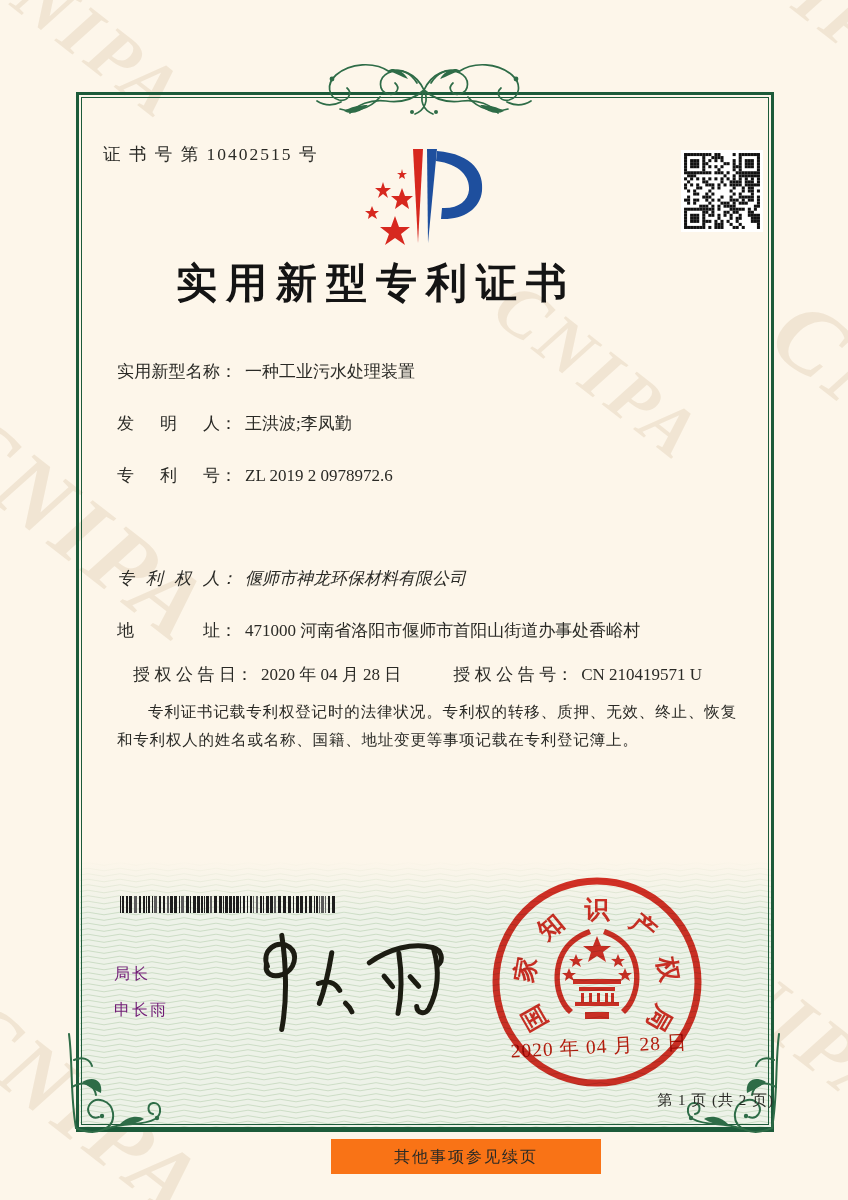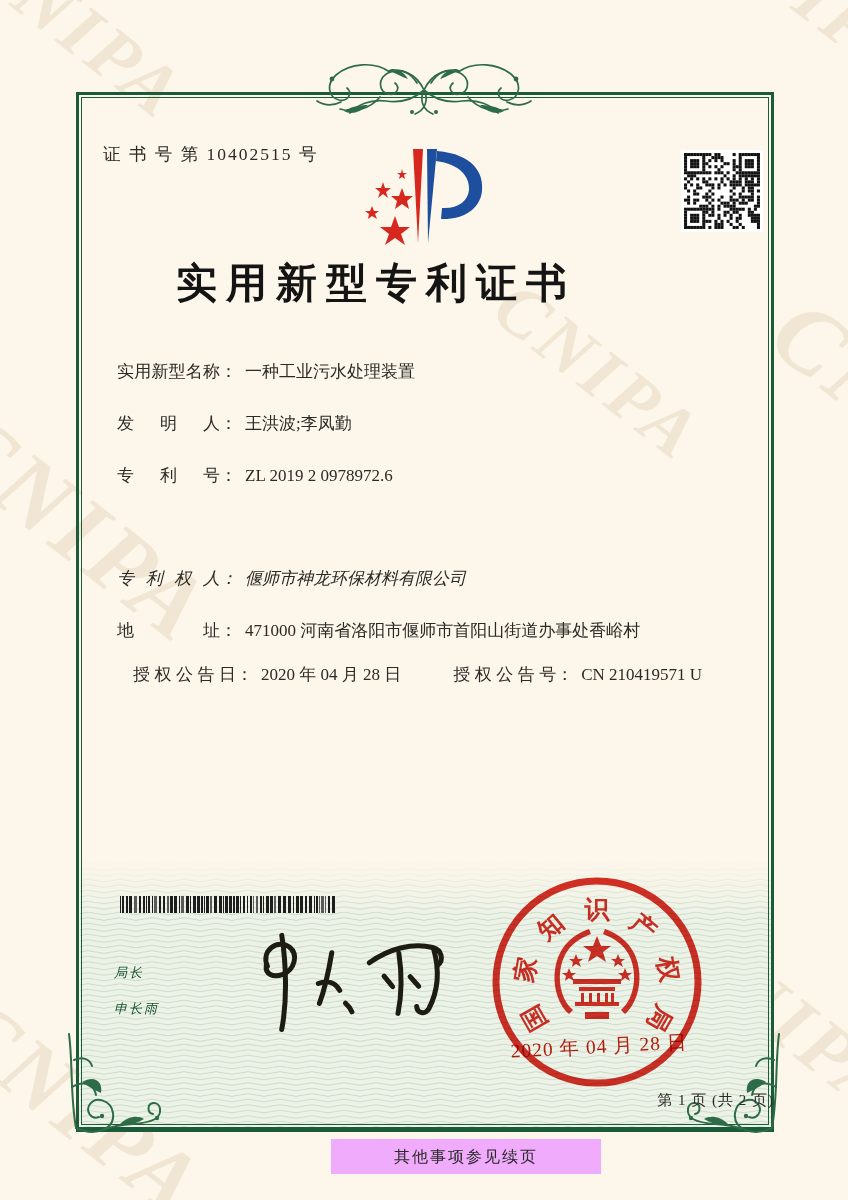--- a/index.html
+++ b/index.html
@@ -34,34 +34,34 @@
   .fcolon{display:inline-block;margin-right:8px;}
   .grant2{margin-left:52px;}
   
   .body-text{position:absolute;left:117px;top:698px;width:620px;font-size:15.5px;
              line-height:1.8;letter-spacing:.8px;z-index:3;text-align:justify;}
   .body-text p{margin:0;text-indent:2em;}
   
   .barcode{position:absolute;left:120px;top:896px;width:220px;height:17px;z-index:3;}
   
   .sig-label{position:absolute;left:114px;font-family:"Liberation Sans","DejaVu Sans",sans-serif;
-             font-size:13px;letter-spacing:2px;color:#14532d;z-index:3;font-style:italic;}
+             font-size:16px;letter-spacing:2px;color:#701a75;z-index:3;}
   .sig-title{top:964px;}
   .sig-name{top:1000px;}
   .sig-script{position:absolute;left:238px;top:920px;width:218px;height:112px;z-index:3;transform:rotate(-3deg);}
   
   .seal{position:absolute;left:477px;top:862px;width:240px;height:240px;z-index:4;
         mix-blend-mode:multiply;opacity:.95;}
   .seal-date{position:absolute;left:492px;top:1033px;width:214px;text-align:center;font-size:19.5px;
              color:#c41e0e;letter-spacing:1px;z-index:5;transform:rotate(-3deg);mix-blend-mode:multiply;}
   
   .page-no{position:absolute;left:76px;top:1091px;width:698px;text-align:right;font-size:15px;
            letter-spacing:1px;z-index:3;}
   .note{position:absolute;left:331px;top:1139px;width:270px;height:35px;line-height:35px;
-        background:#f0abfc;text-align:center;font-size:16px;letter-spacing:2px;z-index:3;}
+        background:#f97316;text-align:center;font-size:16px;letter-spacing:2px;z-index:3;}
 </style>
 </head>
 <body>
 
 <div class="page">
 
   <div class="wm" style="left:-45px;top:-15px;font-size:74px;">CNIPA</div>
   <div class="wm" style="left:690px;top:-48px;font-size:74px;">CNIPA</div>
   <div class="wm" style="left:478px;top:330px;font-size:72px;">CNIPA</div>
   <div class="wm" style="left:-80px;top:470px;font-size:96px;">CNIPA</div>
@@ -529,20 +529,21 @@
     <span class="flabel">专利权人</span><span class="fcolon">：</span><span>偃师市神龙环保材料有限公司</span>
   </div>
   <div class="field" style="top:619px;">
     <span class="flabel">地址</span><span class="fcolon">：</span><span>471000 河南省洛阳市偃师市首阳山街道办事处香峪村</span>
   </div>
   <div class="field" style="top:663px;margin-left:16px;">
     <span class="flabel">授权公告日</span><span class="fcolon">：</span><span>2020 年 04 月 28 日</span><span class="flabel grant2">授权公告号</span><span class="fcolon">：</span><span>CN 210419571 U</span>
   </div>
 
   <div class="body-text">
+    <p>专利证书记载专利权登记时的法律状况。专利权的转移、质押、无效、终止、恢复和专利权人的姓名或名称、国籍、地址变更等事项记载在专利登记簿上。</p>
   </div>
 
   <svg class="barcode" id="barcode" viewBox="0 0 220 17" preserveAspectRatio="none">
       <rect x="0" y="0" width="1" height="17" fill="#1d1d1d"></rect>
       <rect x="2" y="0" width="2" height="17" fill="#1d1d1d"></rect>
       <rect x="6" y="0" width="2" height="17" fill="#1d1d1d"></rect>
       <rect x="9" y="0" width="3" height="17" fill="#1d1d1d"></rect>
       <rect x="14" y="0" width="3" height="17" fill="#5a5a5a"></rect>
       <rect x="19" y="0" width="2" height="17" fill="#1d1d1d"></rect>
       <rect x="23" y="0" width="2" height="17" fill="#1d1d1d"></rect>

